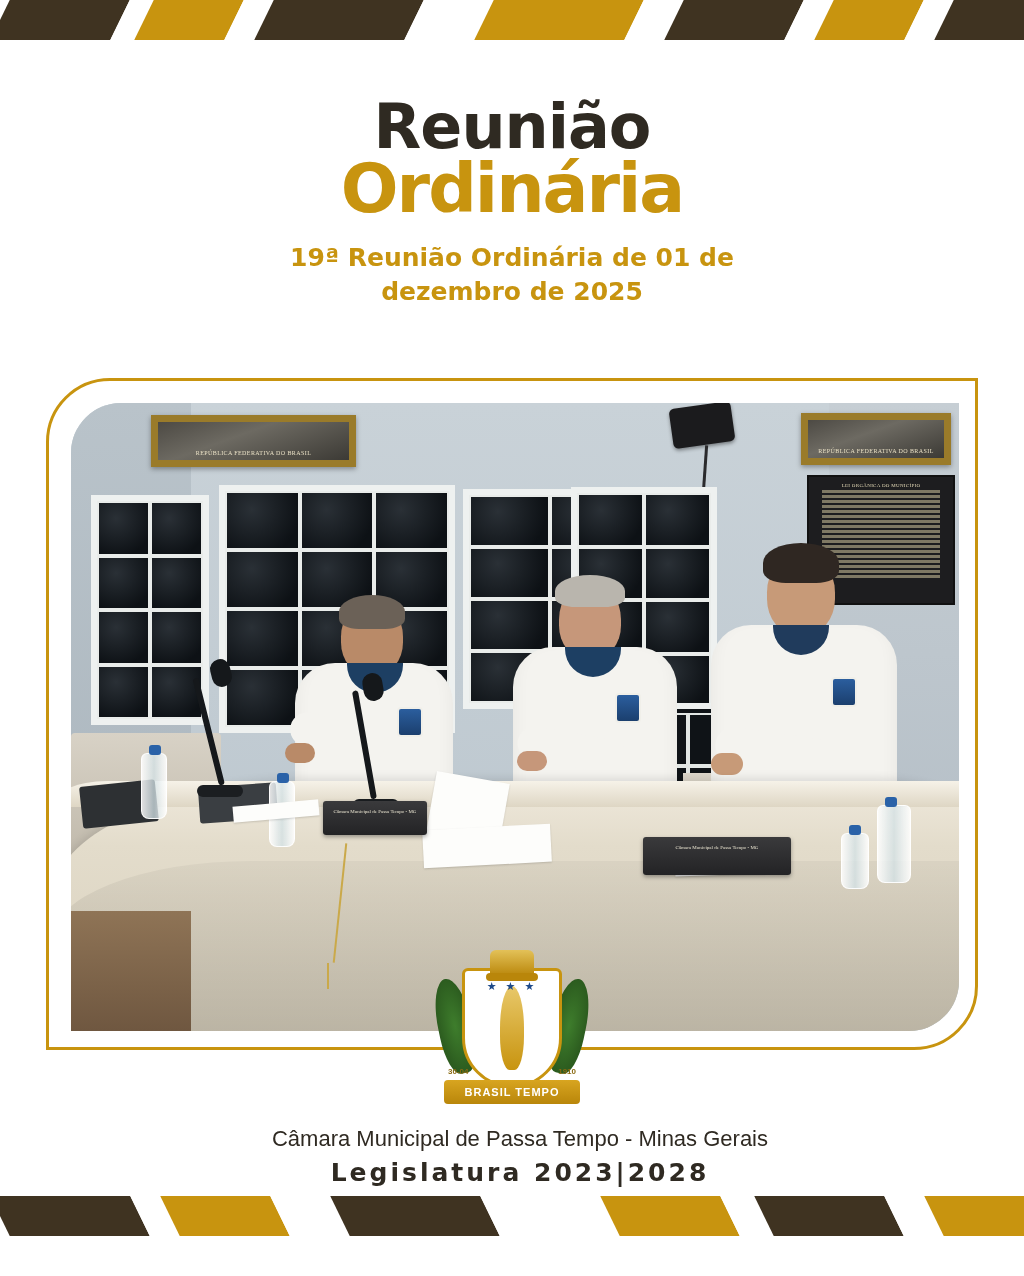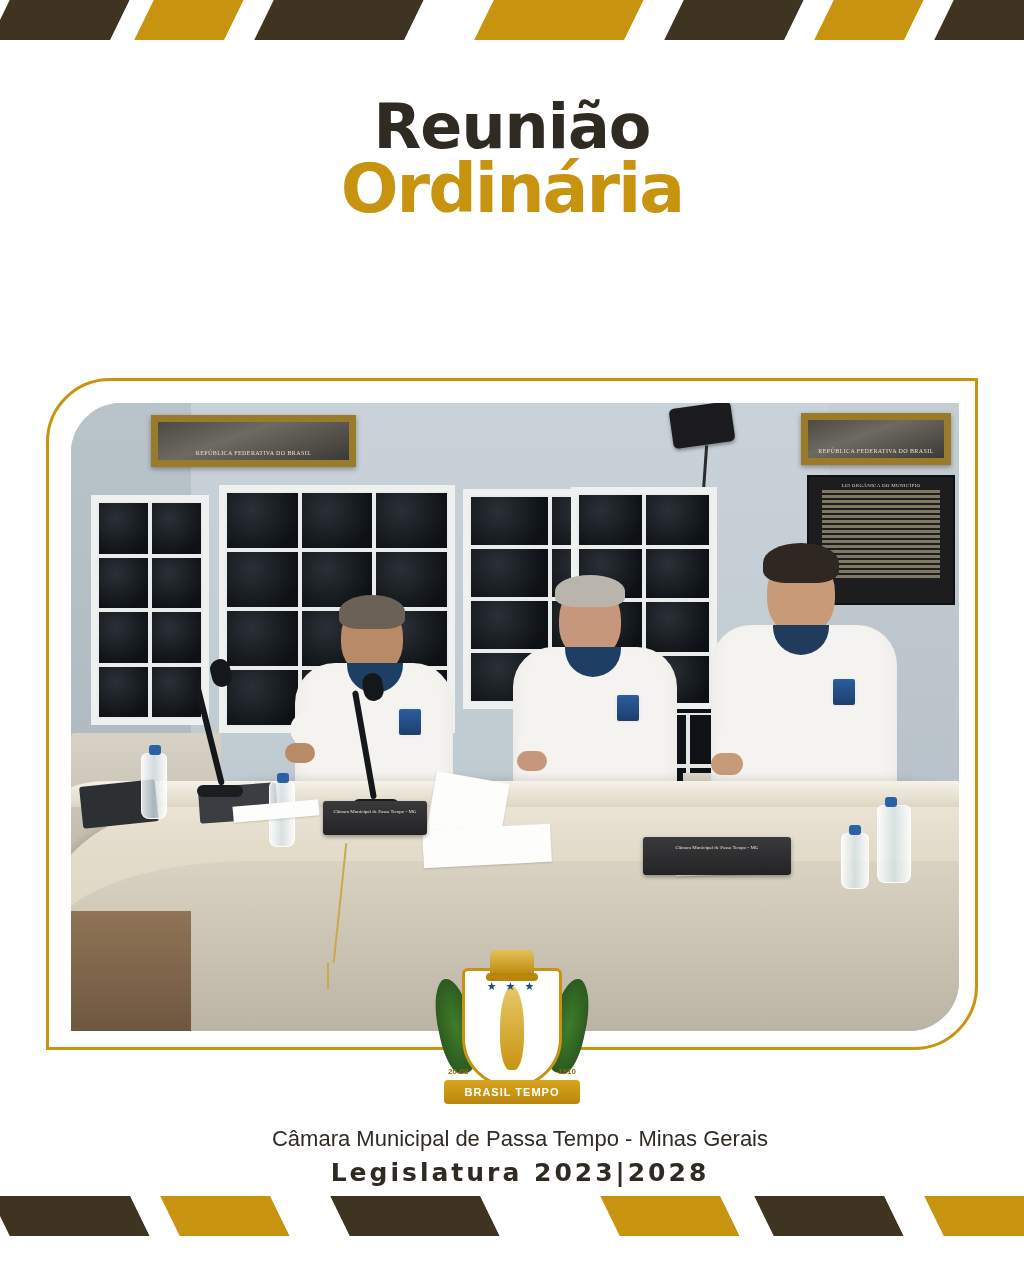--- a/index.html
+++ b/index.html
@@ -390,20 +390,21 @@
     <div class="deco-seg seg-dark skew-r" style="width:120px"></div>
     <div class="deco-seg seg-white skew-r" style="width:30px"></div>
     <div class="deco-seg seg-gold skew-r" style="width:90px"></div>
     <div class="deco-seg seg-white skew-r" style="width:30px"></div>
     <div class="deco-seg seg-dark skew-r" style="width:120px"></div>
   </div>
 
   <div class="title-wrap">
     <div class="title-main">Reunião</div>
     <div class="title-sub">Ordinária</div>
+    <div class="title-caption">19ª Reunião Ordinária de 01 de dezembro de 2025</div>
   </div>
 
   <div class="frame">
     <div class="photo">
       <div class="wall"></div>
       <div class="wall-left-panel"></div>
       <div class="wall-right-panel"></div>
 
       <div class="frame-pic pic-1">
         <div class="pic-inner"></div>
@@ -576,21 +577,21 @@
     </div>
   </div>
 
   <div class="crest">
     <div class="crest-leaf-l"></div>
     <div class="crest-leaf-r"></div>
     <div class="crest-shield"></div>
     <div class="crest-feather"></div>
     <div class="crest-crown"></div>
     <div class="crest-stars">★ ★ ★</div>
-    <div class="crest-date-l">20-08</div>
+    <div class="crest-date-l">30-04</div>
     <div class="crest-date-r">1910</div>
     <div class="crest-ribbon">BRASIL TEMPO</div>
   </div>
 
   <div class="footer footer-line1">Câmara Municipal de Passa Tempo - Minas Gerais</div>
   <div class="footer footer-line2">Legislatura 2023|2028</div>
 
   <div class="deco-band deco-bottom">
     <div class="deco-seg seg-dark skew-l" style="width:140px"></div>
     <div class="deco-seg seg-white skew-l" style="width:30px"></div>

